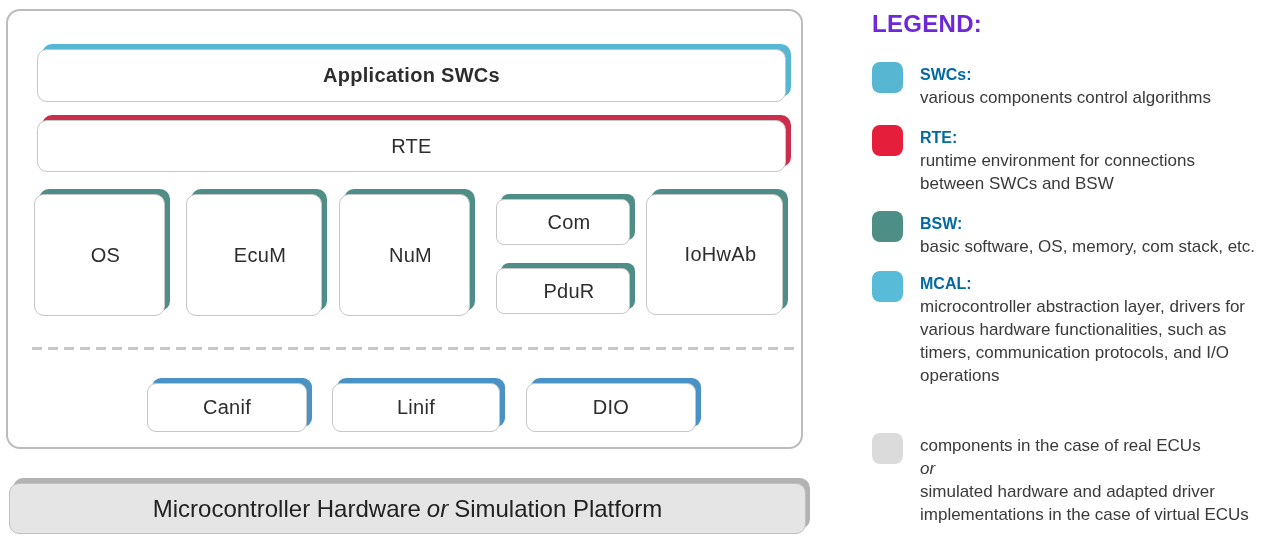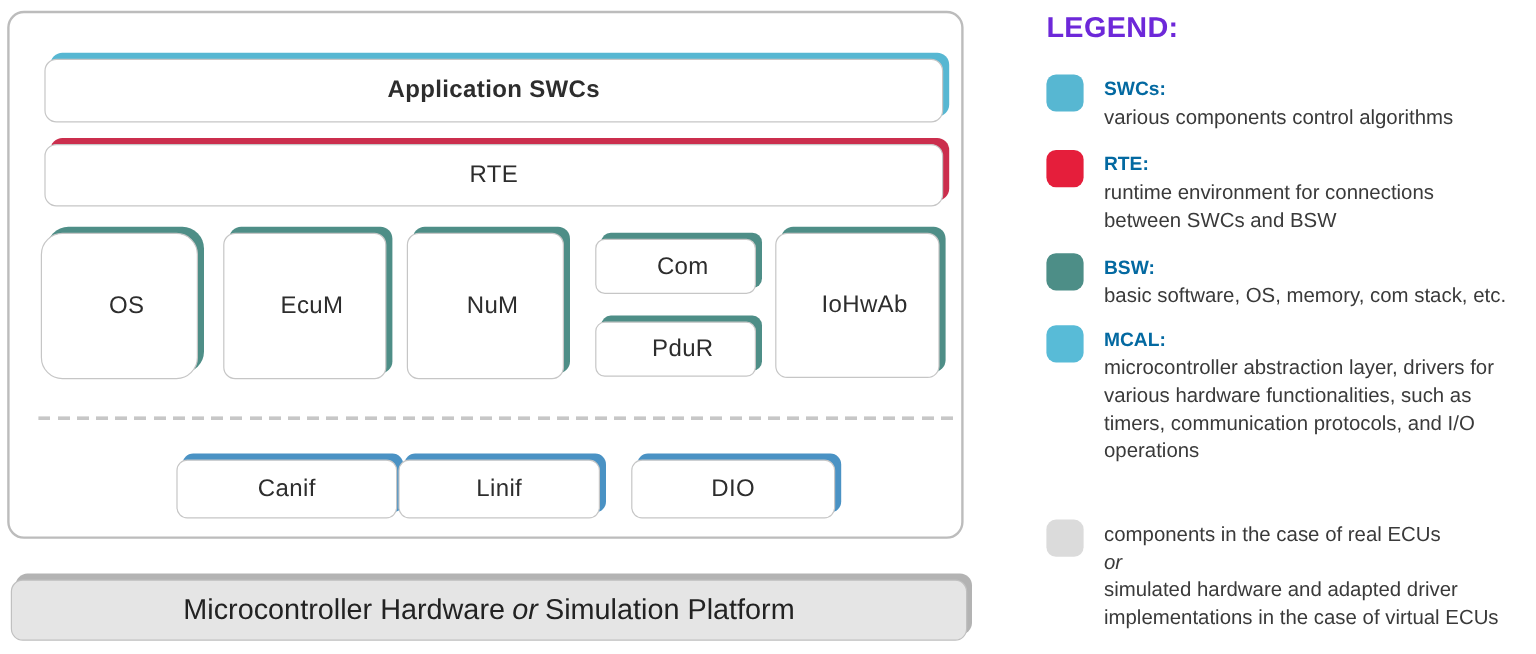--- a/index.html
+++ b/index.html
@@ -17,27 +17,27 @@
     position:absolute;background:#fff;border:1px solid #c6c6c6;border-radius:10px;
     display:flex;align-items:center;justify-content:center;box-sizing:border-box;
     font-size:20px;letter-spacing:.3px;color:#2d2d2d;
   }
   .accent-swc{box-shadow:5px -5px 0 0 var(--swc);font-weight:bold;}
   .accent-rte{box-shadow:5px -5px 0 0 var(--rte);}
   .accent-bsw{box-shadow:5px -5px 0 0 var(--bsw);padding-left:12px;}
   .accent-mcal{box-shadow:5px -5px 0 0 var(--mcal);}
   .b-app {left:29px;top:38px;width:749px;height:53px;}
   .b-rte {left:29px;top:109px;width:749px;height:52px;}
-  .b-os  {left:26px;top:183px;width:131px;height:122px;border-radius:18px;}
+  .b-os  {left:26px;top:183px;width:131px;height:122px;}
   .b-ecum{left:178px;top:183px;width:136px;height:122px;}
   .b-num {left:331px;top:183px;width:131px;height:122px;}
   .b-com {left:488px;top:188px;width:134px;height:46px;border-radius:8px;}
   .b-pdur{left:488px;top:257px;width:134px;height:46px;border-radius:8px;}
   .b-iohwab{left:638px;top:183px;width:137px;height:121px;}
-  .b-canif{left:139px;top:372px;width:184px;height:49px;border-radius:9px;}
+  .b-canif{left:139px;top:372px;width:160px;height:49px;border-radius:9px;}
   .b-linif{left:324px;top:372px;width:168px;height:49px;border-radius:9px;}
   .b-dio {left:518px;top:372px;width:170px;height:49px;border-radius:9px;}
   .dashed{
     position:absolute;left:24px;top:336px;width:764px;height:3px;
     background:repeating-linear-gradient(90deg,#c7c7c7 0 10px,transparent 10px 16px);
   }
   
   .hw{
     position:absolute;left:9px;top:483px;width:797px;height:51px;
     background:var(--hw-fill);border:1px solid #c0c0c0;border-radius:10px;

